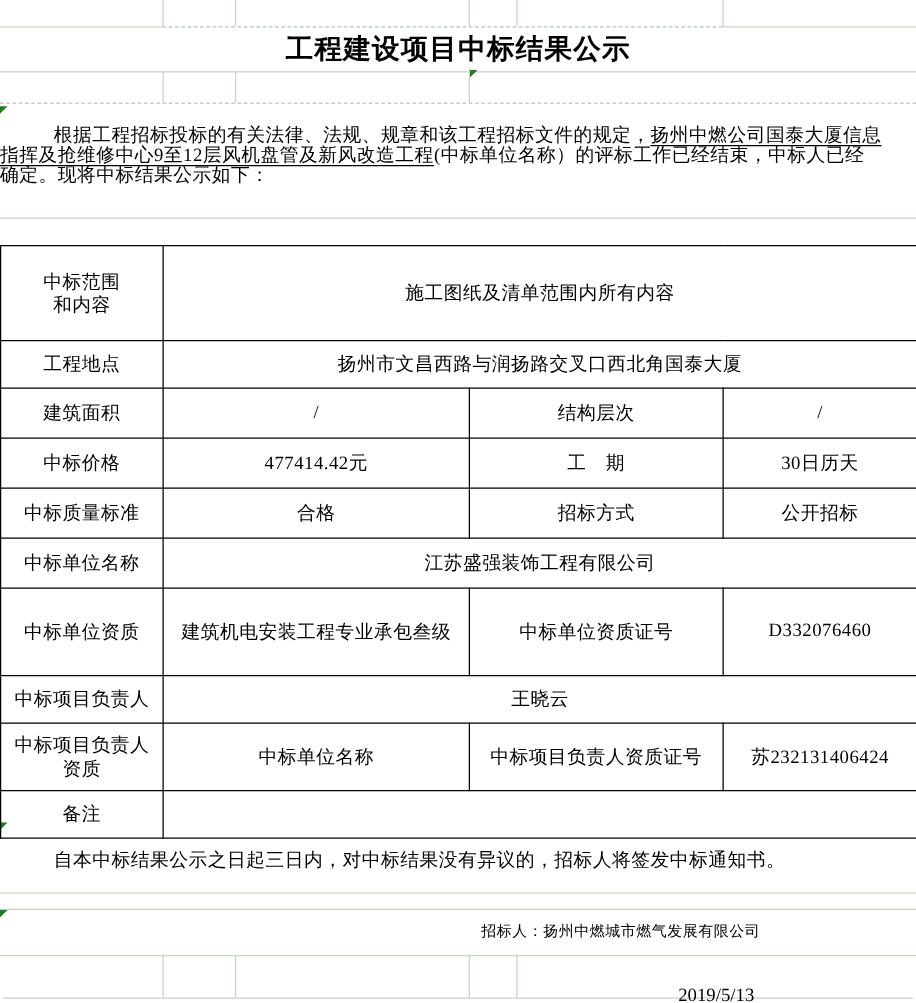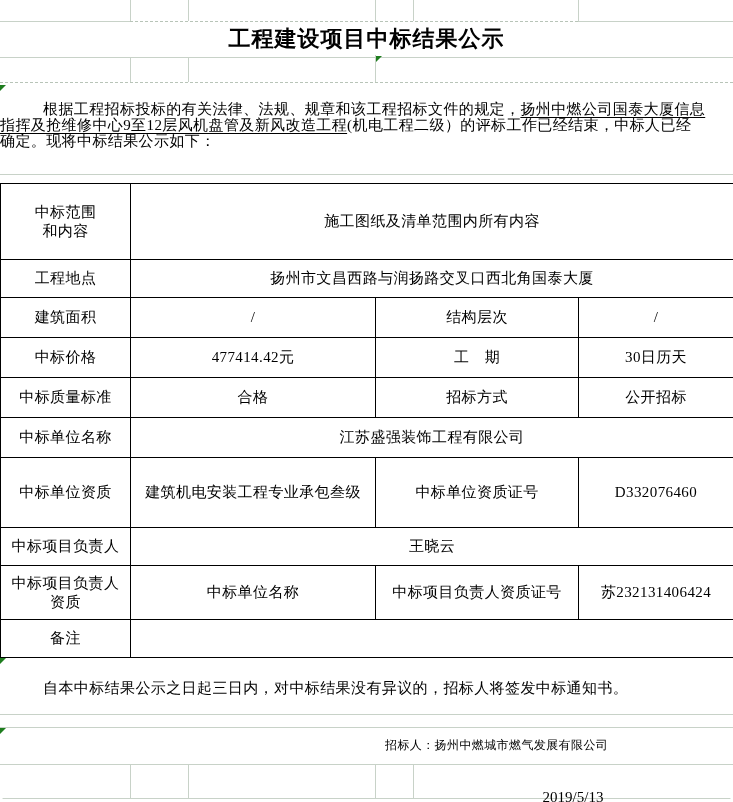--- a/index.html
+++ b/index.html
@@ -17,21 +17,21 @@
   .title{
     position:absolute;top:21px;left:0;width:733px;height:36px;
     display:flex;align-items:center;justify-content:center;
     font-size:22px;font-weight:bold;letter-spacing:1px;
   }
   .intro{position:absolute;top:101px;left:0;width:733px;font-size:15px;line-height:16px;letter-spacing:0.4px;}
   .intro .ln{white-space:nowrap;}
   .intro .ind{display:inline-block;width:43px;}
   .u{text-decoration:underline;text-underline-offset:3px;margin-top:16px;}
   table.bid{
-    position:absolute;top:183px;left:0;width:733px;
+    position:absolute;top:196px;left:0;width:733px;
     border-collapse:collapse;table-layout:fixed;font-size:15px;
   }
   table.bid td{
     border:1px solid #000;text-align:center;vertical-align:middle;
     padding:0 2px;overflow:hidden;letter-spacing:0.4px;
   }
   .notice{position:absolute;top:679px;left:43px;width:690px;font-size:15px;letter-spacing:0.4px;white-space:nowrap;}
   .tenderer{position:absolute;top:737px;left:385px;font-size:12px;letter-spacing:0.4px;white-space:nowrap;}
   .date{position:absolute;top:789px;left:413px;width:320px;text-align:center;font-size:15px;}
 </style>
@@ -66,21 +66,21 @@
 
   <div class="tri" style="left:376px;top:56px;"></div>
   <div class="tri" style="left:0;top:85px;"></div>
   <div class="tri" style="left:0;top:658px;"></div>
   <div class="tri" style="left:0;top:728px;"></div>
 
   <div class="title">工程建设项目中标结果公示</div>
 
   <div class="intro">
     <div class="ln"><span class="ind"></span><span>根据工程招标投标的有关法律、法规、规章和该工程招标文件的规定，</span><span class="u">扬州中燃公司国泰大厦信息</span></div>
-    <div class="ln"><span class="u">指挥及抢维修中心9至12层风机盘管及新风改造工程</span><span>(机电工程二级）的评标工作已经结束，中标人已经</span></div>
+    <div class="ln"><span class="u">指挥及抢维修中心9至12层风机盘管及新风改造工程</span><span>(中标单位名称）的评标工作已经结束，中标人已经</span></div>
     <div class="ln"><span>确定。现将中标结果公示如下：</span></div>
   </div>
 
   <table class="bid">
     <colgroup>
       <col style="width:130px">
         <col style="width:245px">
         <col style="width:203px">
         <col style="width:155px">
     </colgroup>

